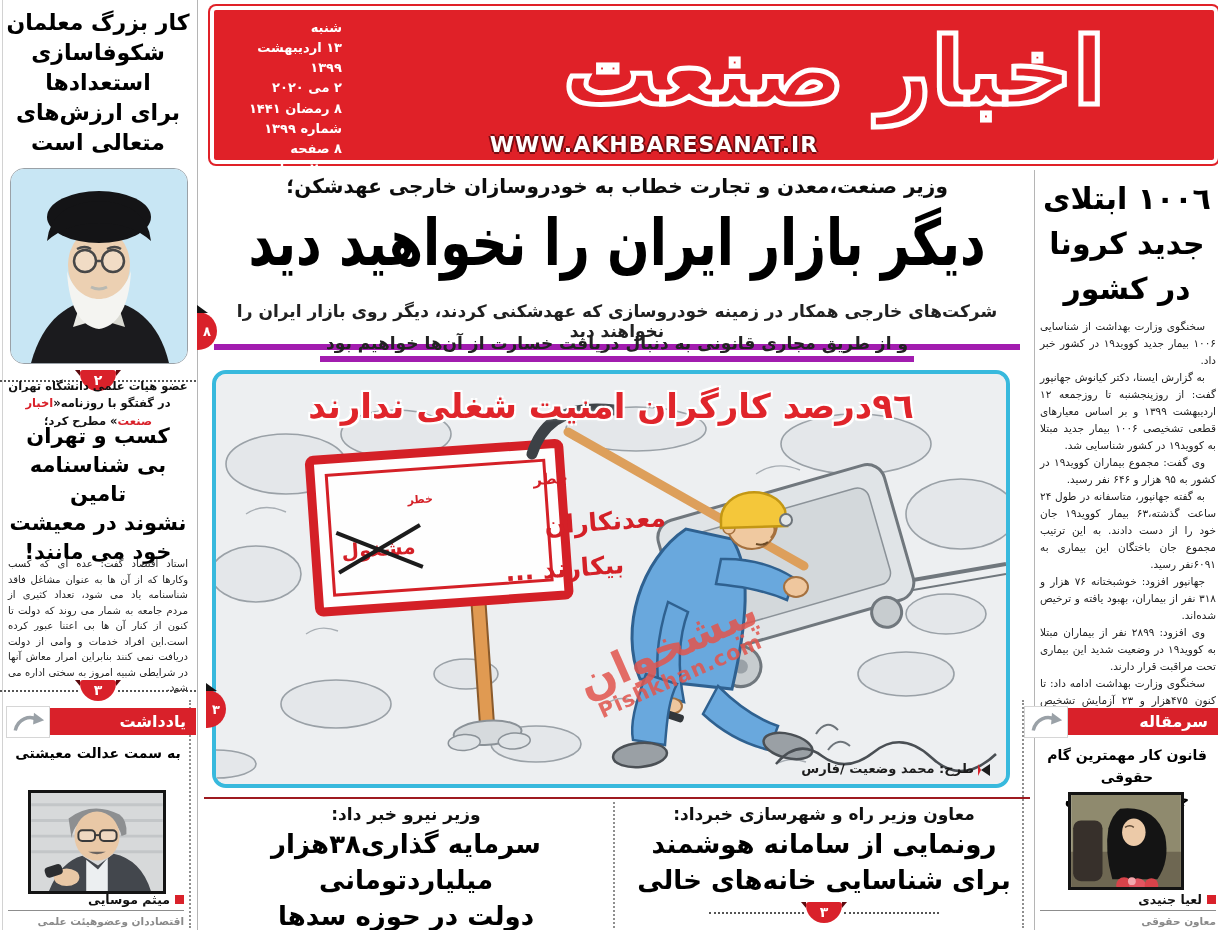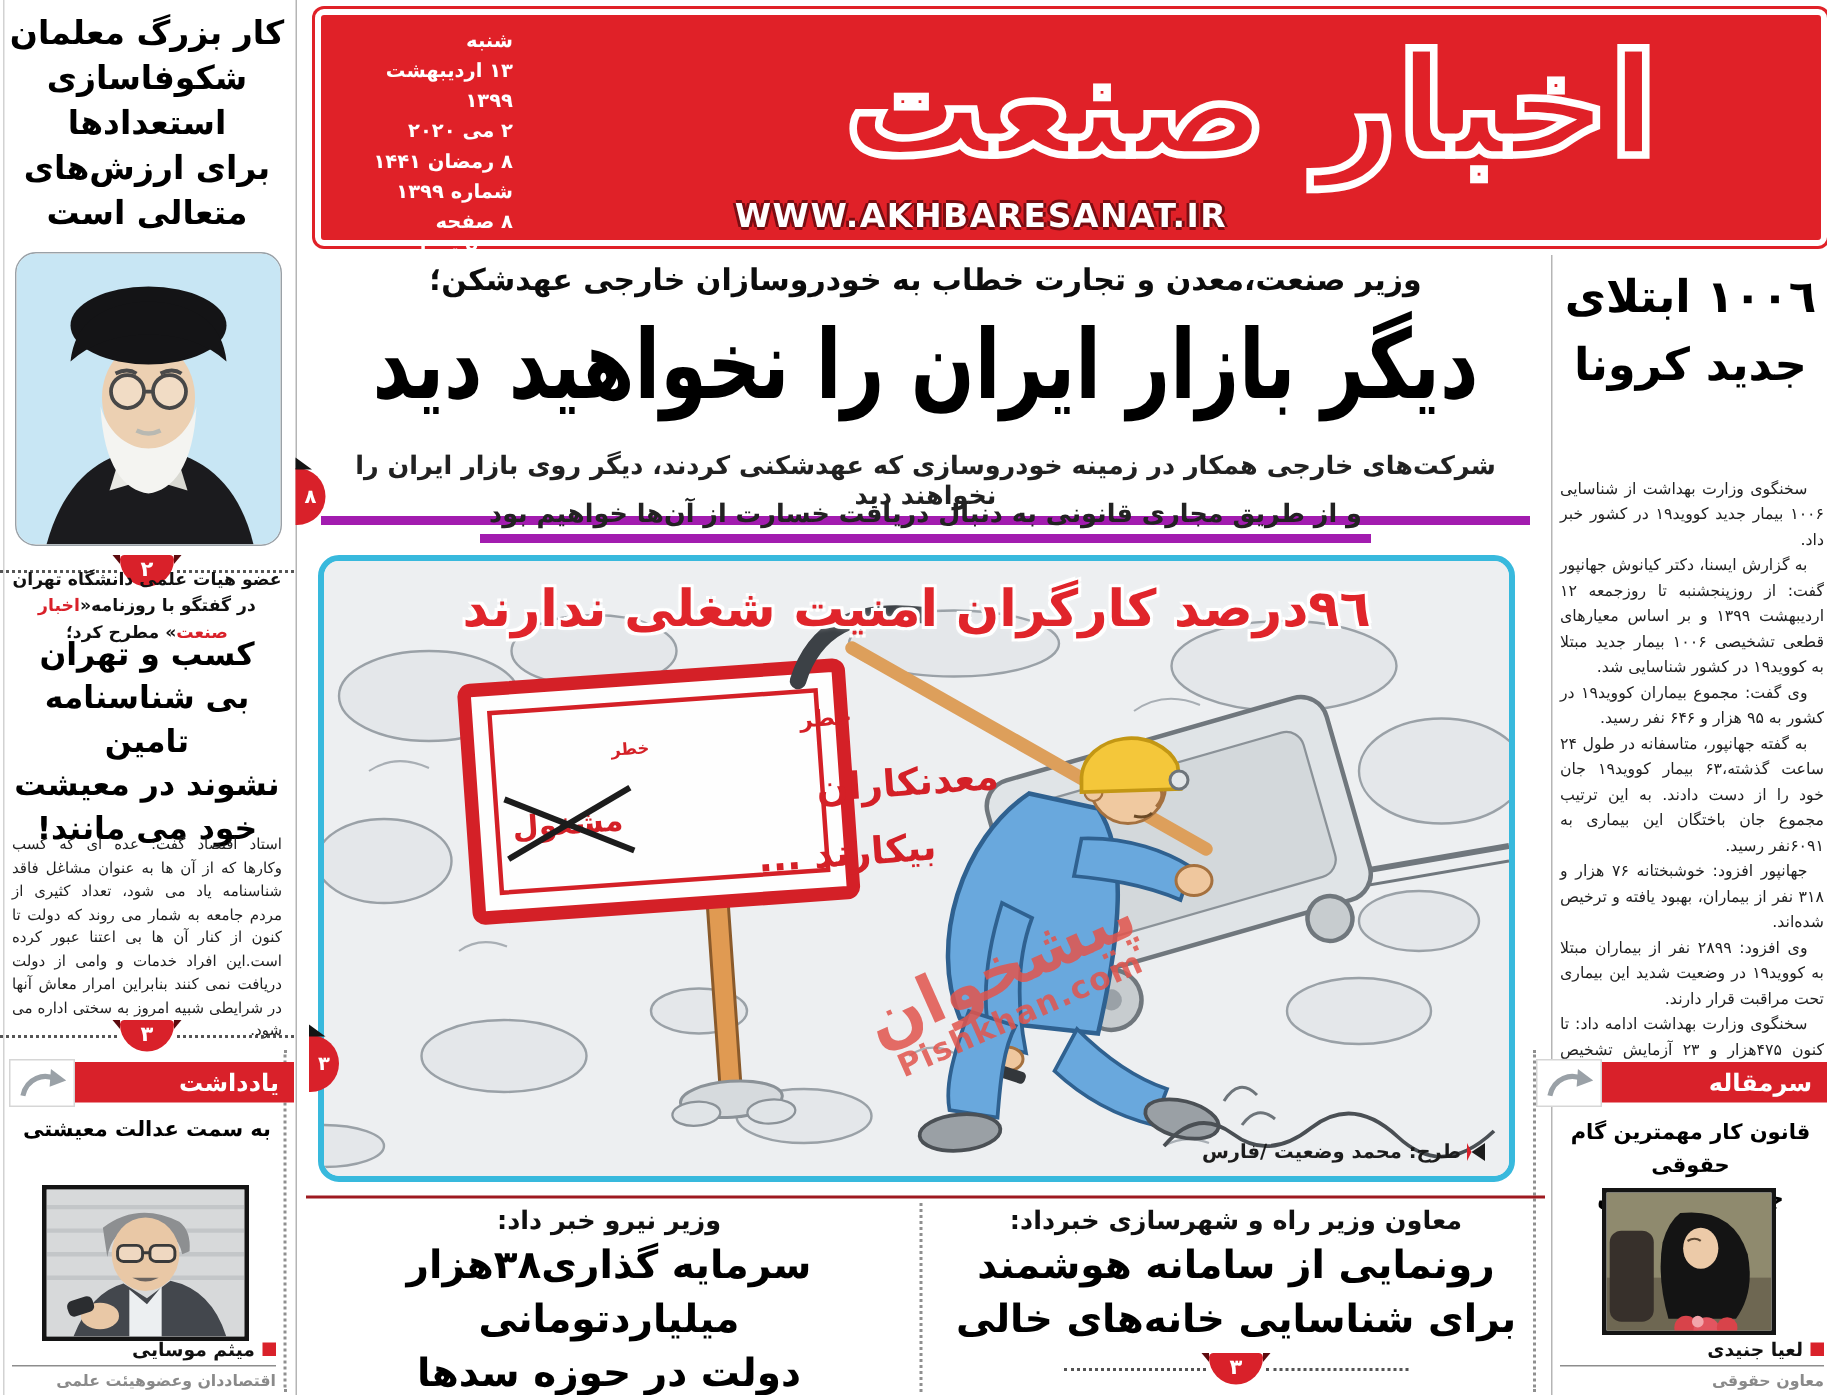--- a/index.html
+++ b/index.html
@@ -241,20 +241,21 @@
       <span class="dots"></span>
       <span class="ribbon">۳</span>
       <span class="dots"></span>
     </div>
   </article>
 
   <section>
     <div class="abs c b corona-head">
       <span style="display:block">۱۰۰٦ ابتلای</span>
       <span style="display:block">جدید کرونا</span>
+      <span style="display:block">در کشور</span>
     </div>
     <div class="abs corona-body">
       <p>سخنگوی وزارت بهداشت از شناسایی ۱۰۰۶ بیمار جدید کووید۱۹ در کشور خبر داد.</p>
       <p>به گزارش ایسنا، دکتر کیانوش جهانپور گفت: از روزپنجشنبه تا روزجمعه ۱۲ اردیبهشت ۱۳۹۹ و بر اساس معیارهای قطعی تشخیصی ۱۰۰۶ بیمار جدید مبتلا به کووید۱۹ در کشور شناسایی شد.</p>
       <p>وی گفت: مجموع بیماران کووید۱۹ در کشور به ۹۵ هزار و ۶۴۶ نفر رسید.</p>
       <p>به گفته جهانپور، متاسفانه در طول ۲۴ ساعت گذشته،۶۳ بیمار کووید۱۹ جان خود را از دست دادند. به این ترتیب مجموع جان باختگان این بیماری به ۶۰۹۱نفر رسید.</p>
       <p>جهانپور افزود: خوشبختانه ۷۶ هزار و ۳۱۸ نفر از بیماران، بهبود یافته و ترخیص شده‌اند.</p>
       <p>وی افزود: ۲۸۹۹ نفر از بیماران مبتلا به کووید۱۹ در وضعیت شدید این بیماری تحت مراقبت قرار دارند.</p>
       <p>سخنگوی وزارت بهداشت ادامه داد: تا کنون ۴۷۵هزار و ۲۳ آزمایش تشخیص کووید۱۹ در کشور انجام شده است.</p>
     </div>

